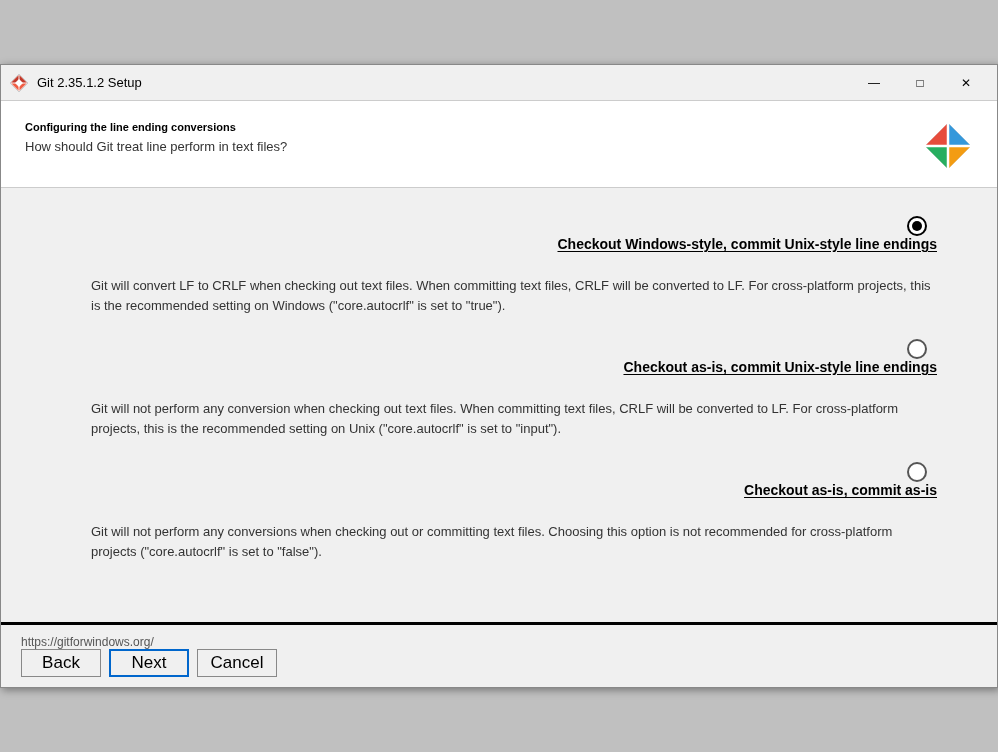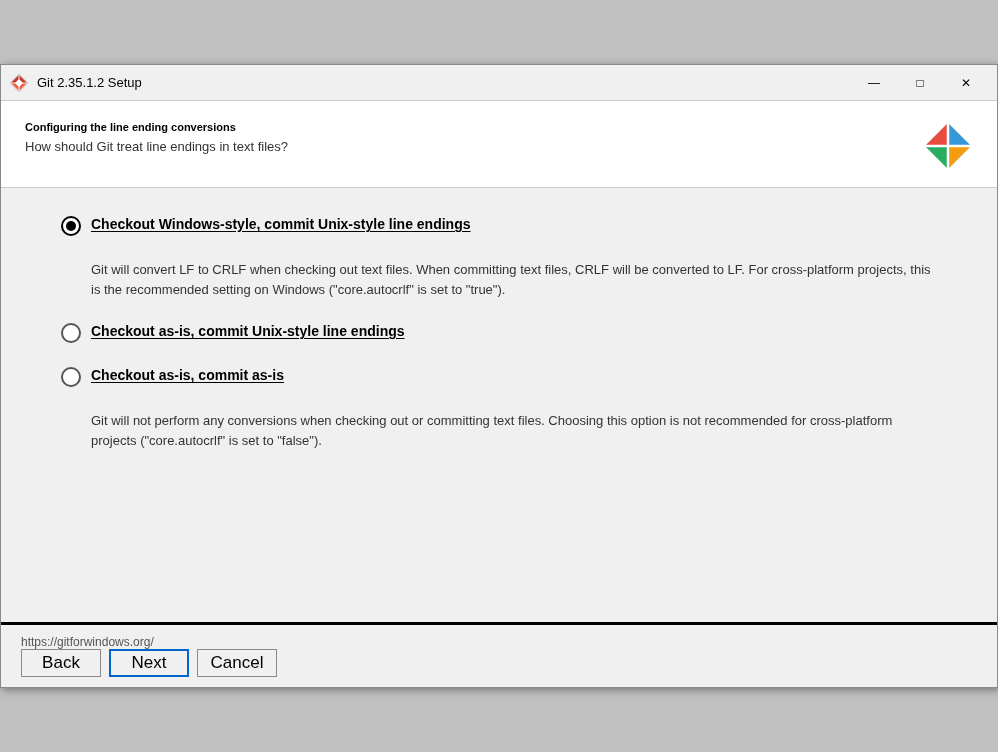--- a/index.html
+++ b/index.html
@@ -106,22 +106,23 @@
       padding: 28px 60px 16px 60px;
       overflow-y: auto;
     }
 
     .option-group {
       margin-bottom: 24px;
     }
 
     .option-header {
       display: flex;
-      align-items: flex-start;
+      align-items: flex-end;
       margin-bottom: 10px;
+      flex-direction: column;
     }
 
     .radio-outer {
       width: 20px;
       height: 20px;
       border-radius: 50%;
       border: 2px solid #555;
       display: flex;
       align-items: center;
       justify-content: center;
@@ -220,21 +221,21 @@
     <div class="title-bar-controls">
       <button class="title-bar-btn">—</button>
       <button class="title-bar-btn">□</button>
       <button class="title-bar-btn close-btn">✕</button>
     </div>
   </div>
 
   <div class="header-section">
     <div class="header-text">
       <div class="header-title">Configuring the line ending conversions</div>
-      <div class="header-subtitle">How should Git treat line endings in text files?</div>
+      <div class="header-subtitle">How should Git treat line perform in text files?</div>
     </div>
     <div class="header-logo">
       <svg width="50" height="50" viewBox="0 0 50 50">
 
         <polygon points="25,2 48,25 25,48 2,25" fill="none" stroke="#ddd" stroke-width="1"></polygon>
 
         <polygon points="25,2 2,25 25,25" fill="#e74c3c"></polygon>
 
         <polygon points="25,2 48,25 25,25" fill="#3498db"></polygon>
 
@@ -259,20 +260,21 @@
       </div>
       <div class="option-desc">Git will convert LF to CRLF when checking out text files. When committing text files, CRLF will be converted to LF. For cross-platform projects, this is the recommended setting on Windows ("core.autocrlf" is set to "true").</div>
     </div>
 
     <div class="option-group">
       <div class="option-header">
         <div class="radio-outer">
         </div>
         <span class="option-label">Checkout as-is, commit Unix-style line endings</span>
       </div>
+      <div class="option-desc">Git will not perform any conversion when checking out text files. When committing text files, CRLF will be converted to LF. For cross-platform projects, this is the recommended setting on Unix ("core.autocrlf" is set to "input").</div>
     </div>
 
     <div class="option-group">
       <div class="option-header">
         <div class="radio-outer">
         </div>
         <span class="option-label">Checkout as-is, commit as-is</span>
       </div>
       <div class="option-desc">Git will not perform any conversions when checking out or committing text files. Choosing this option is not recommended for cross-platform projects ("core.autocrlf" is set to "false").</div>
     </div>

